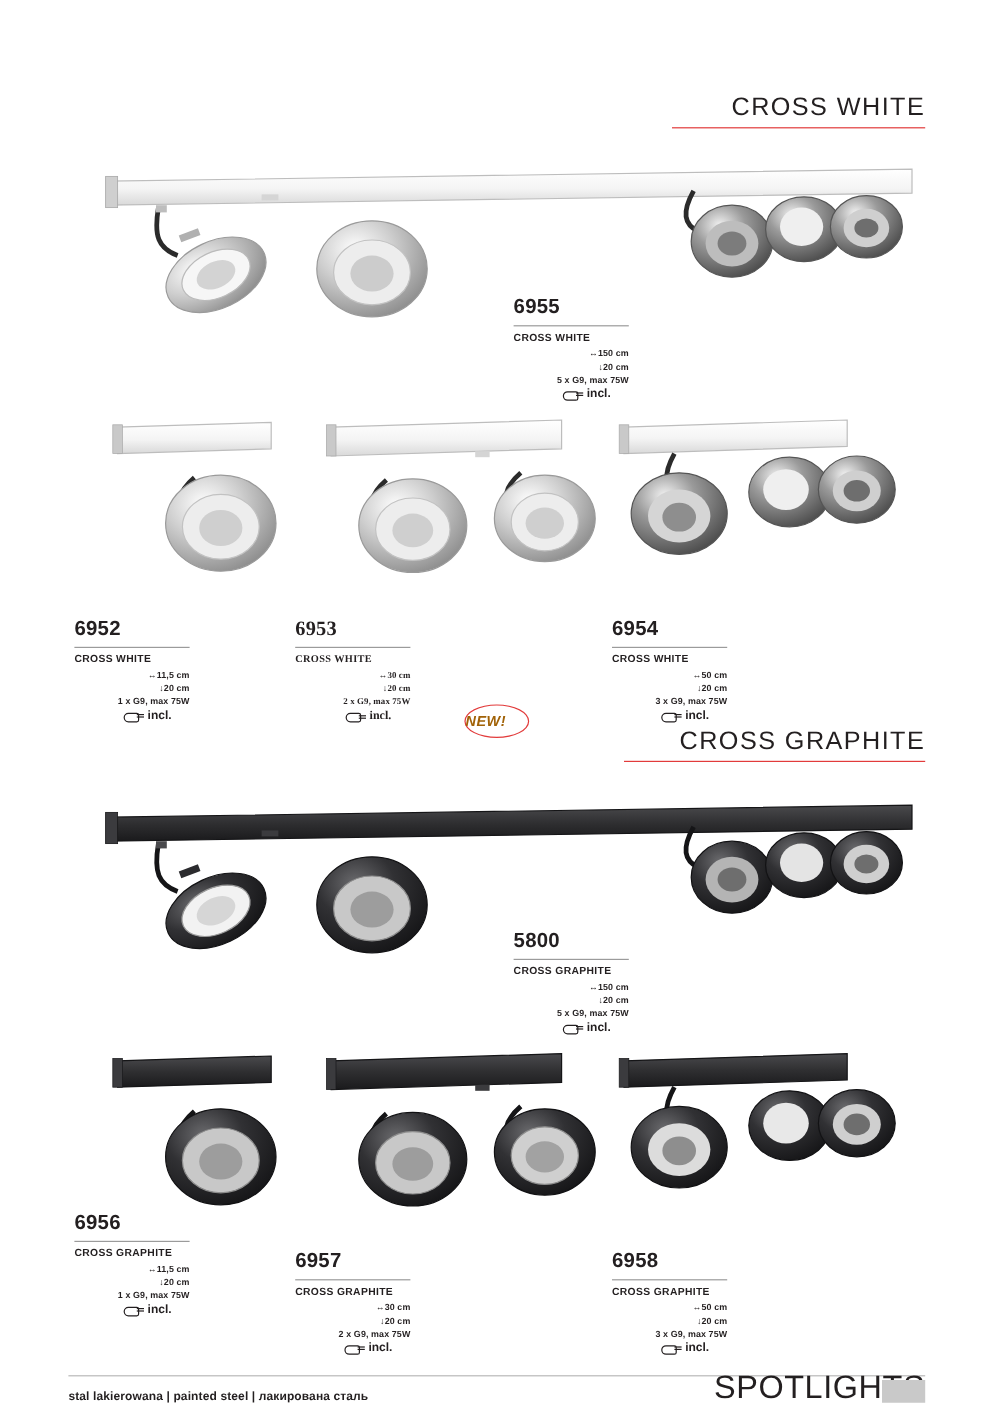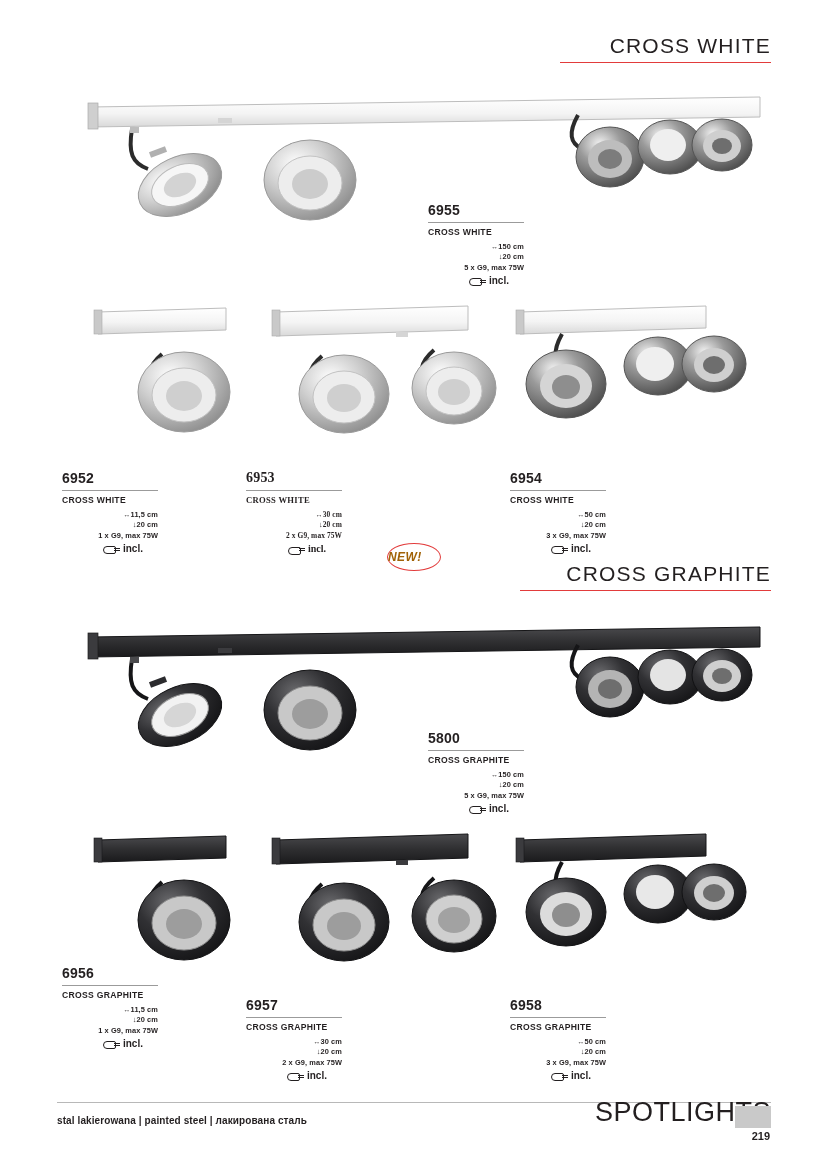--- a/index.html
+++ b/index.html
@@ -5,41 +5,41 @@
   * { box-sizing: border-box; }
   html, body { margin:0; padding:0; }
   body {
     width: 828px; height: 1169px;
     background: #ffffff;
     font-family: "Liberation Sans", sans-serif;
     color: #1a1a1a;
     position: relative;
     overflow: hidden;
   }
-  .page { position: relative; width: 828px; height: 1073px; }
+  .page { position: relative; width: 828px; height: 1073px; margin-top: 44px; }
 
   
   .section-head {
     position: absolute;
     text-align: right;
     font-size: 21px;
     letter-spacing: 1.2px;
     color: #231f20;
     font-weight: 400;
   }
   .section-head .rule {
     border-top: 1px solid #e23b3b;
     margin-top: 4px;
     height: 0;
   }
 
   
   .info { position: absolute; font-size: 8.5px; line-height: 1.45; color: #231f20; }
   .info .code {
-    font-size: 14px; font-weight: bold; letter-spacing: .2px;
+    font-size: 17px; font-weight: bold; letter-spacing: .2px;
     display: inline-block;
   }
   .info .code-rule {
     border-top: 1px solid #9b9b9b;
     margin: 2px 0 3px 0;
     width: 96px;
   }
   .info .name { font-size: 8.6px; font-weight: bold; letter-spacing: .3px; margin-bottom: 3px; }
   .info .spec { font-size: 7.4px; font-weight: bold; letter-spacing: .1px; white-space: nowrap; text-align: right; }
   .info .incl { font-size: 10px; font-weight: bold; padding-left: 26px; white-space: nowrap; text-align: center; }

